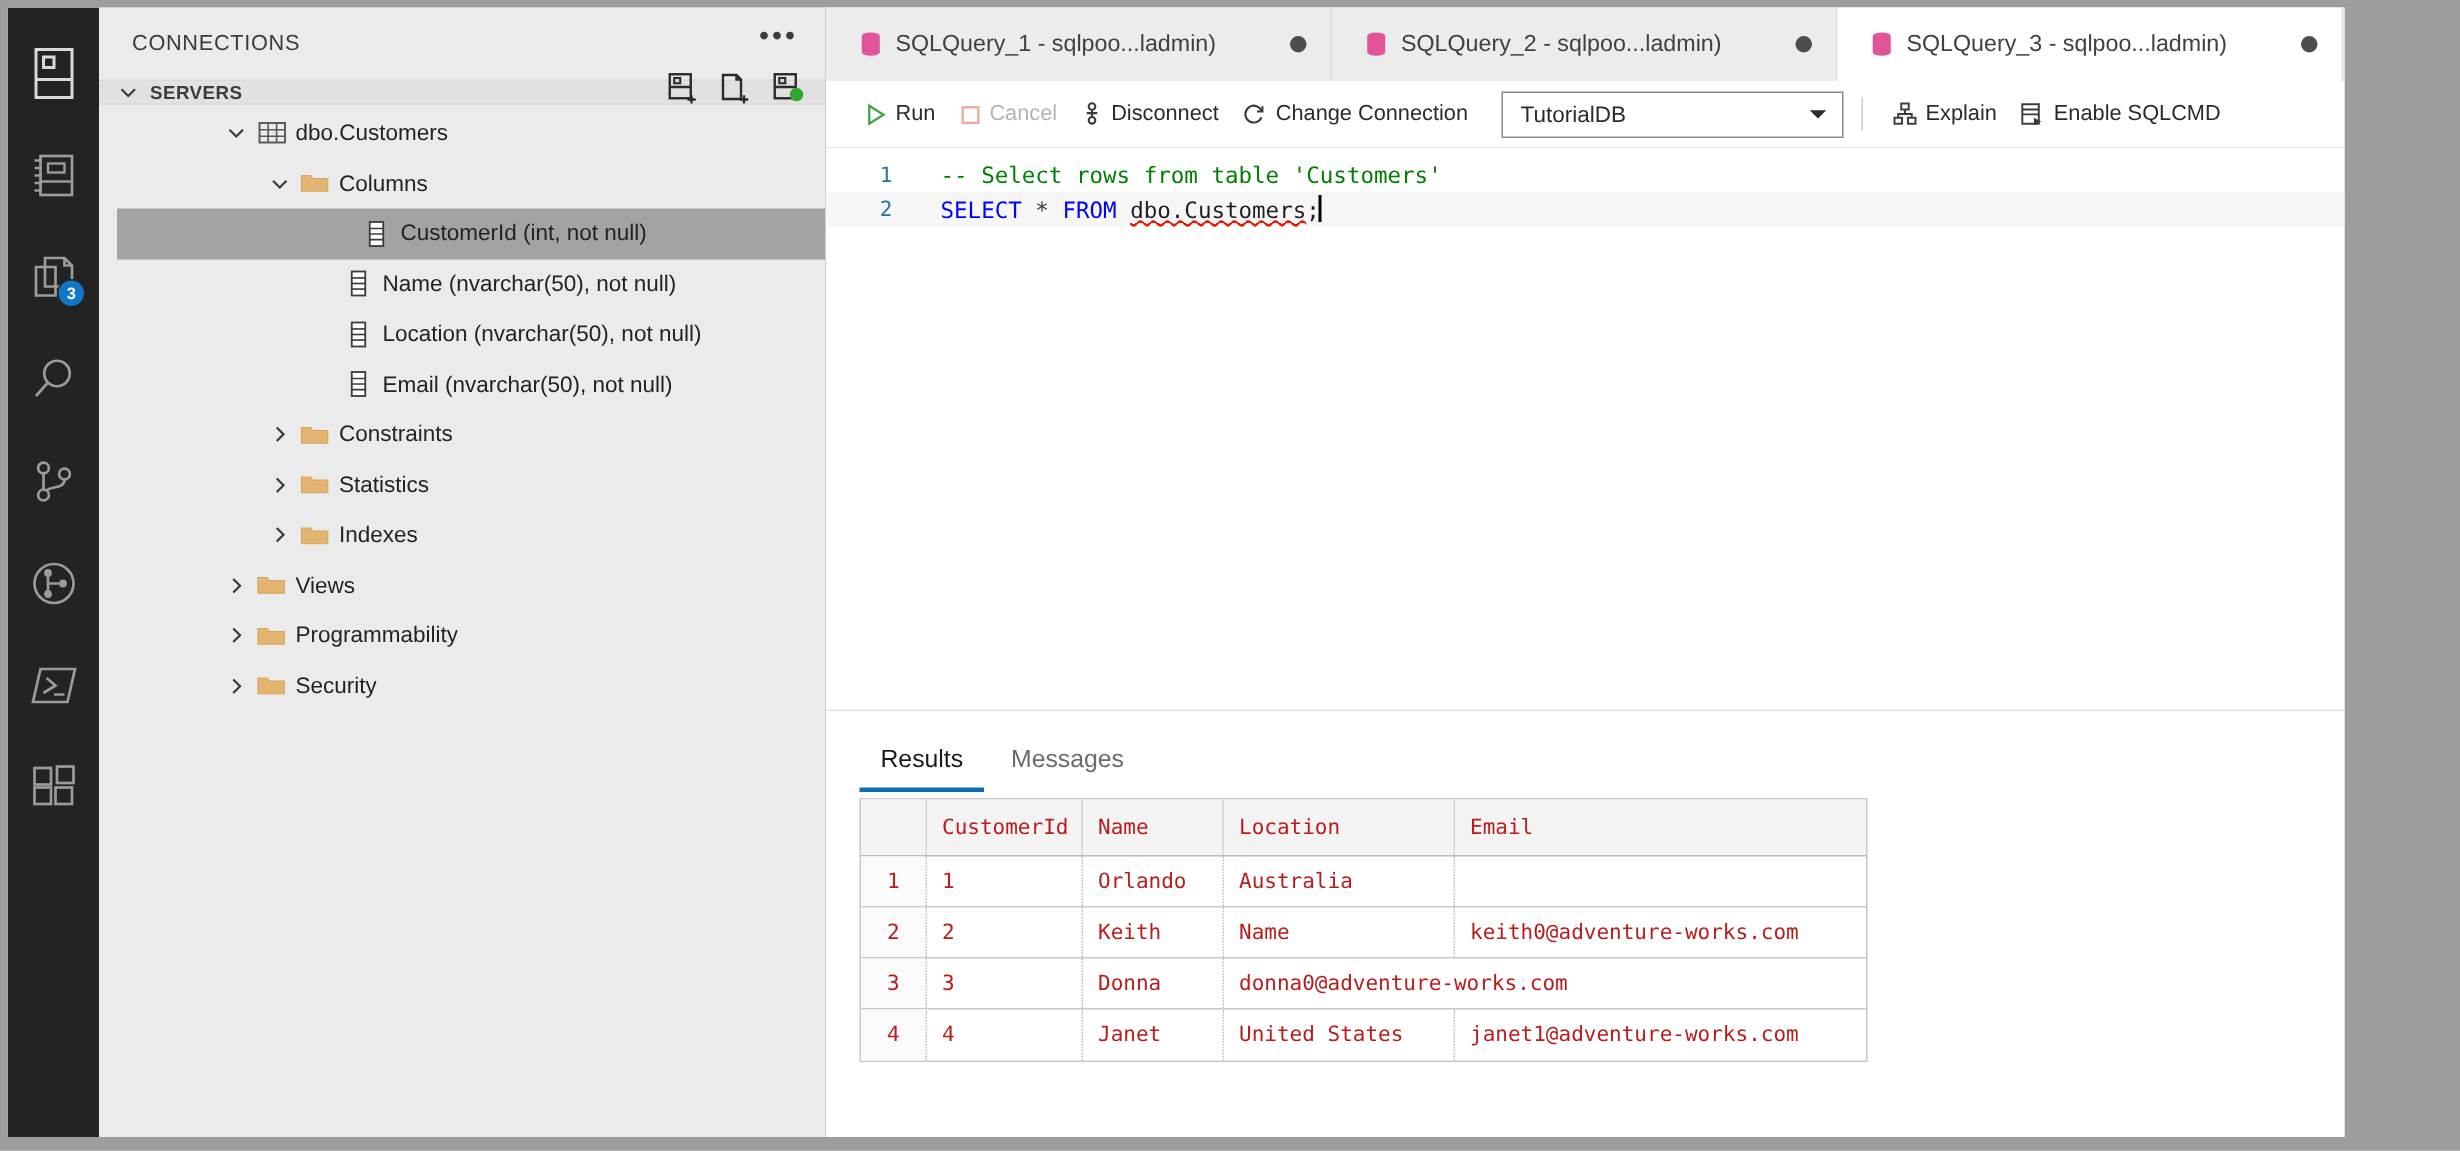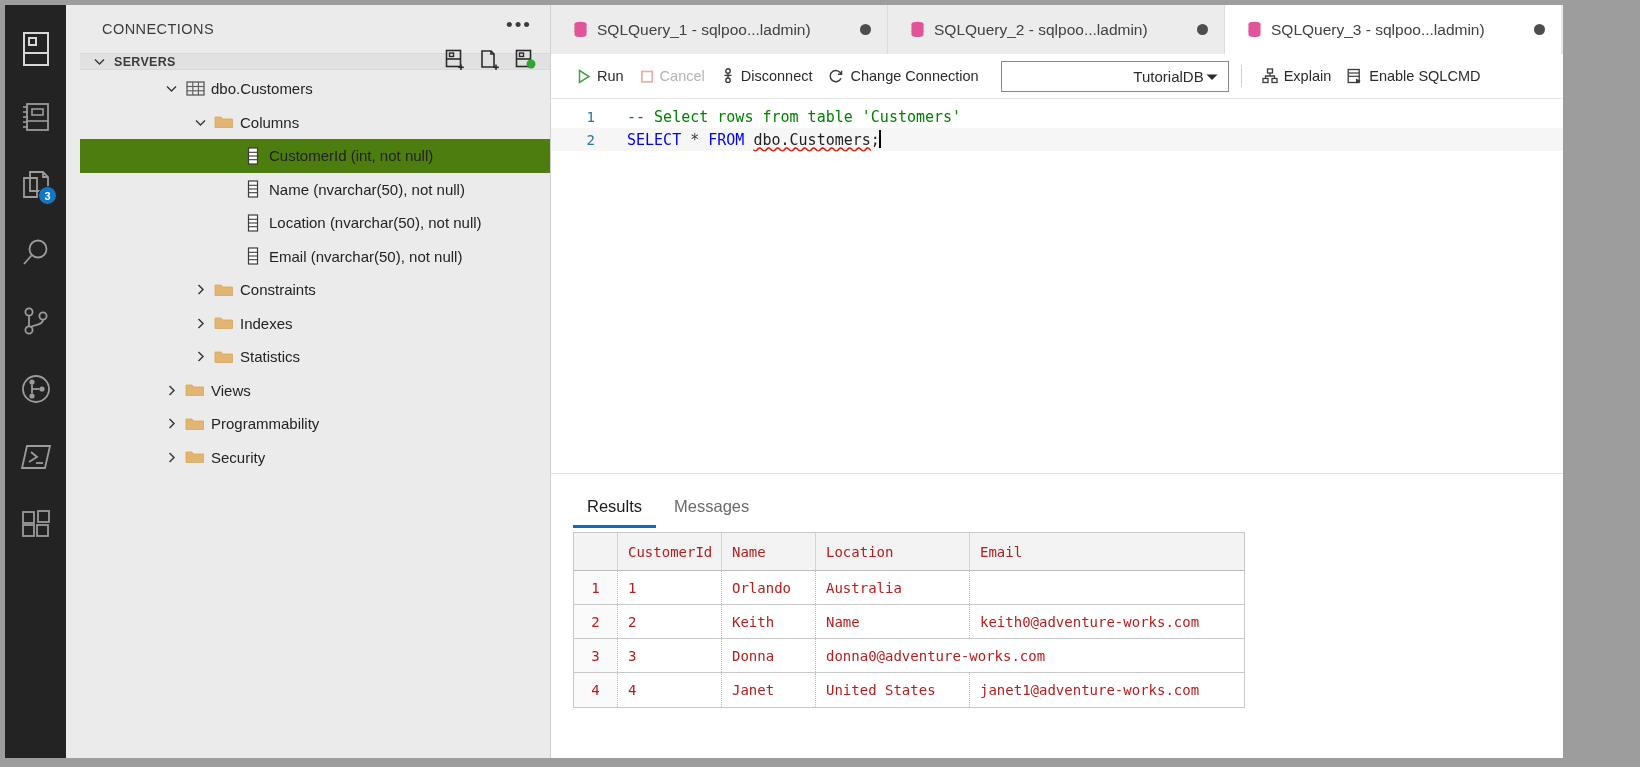--- a/index.html
+++ b/index.html
@@ -47,21 +47,20 @@
     border: 1.5px solid #232323;
   }
 
   
   #sidebar {
     width: 485px; height: 100%;
     background: #ebebeb;
     flex: 0 0 485px;
     display: flex; flex-direction: column;
     border-right: 1px solid #d0d0d0;
-    padding-left: 14px;
   }
   #sidebar-header {
     height: 48px;
     display: flex; align-items: center;
     padding: 0 18px 0 22px;
     font-size: 14.5px;
     letter-spacing: 0.45px;
     color: #3c3c3c;
   }
   #sidebar-title { flex: 1; }
@@ -87,21 +86,21 @@
 
   #tree { flex: 1; overflow: hidden; padding-top: 2px; }
   .tree-row {
     height: 33.5px;
     display: flex; align-items: center;
     font-size: 15px;
     color: #232323;
     cursor: pointer;
     white-space: nowrap;
   }
-  .tree-row.selected { background: #4d7c0f; }
+  .tree-row.selected { background: #a3a3a3; margin-left: 12px; }
   .twisty {
     width: 22px; flex: 0 0 22px;
     display: flex; align-items: center; justify-content: center;
   }
   .twisty svg { display: block; }
   .tree-icon {
     width: 26px; flex: 0 0 26px;
     display: flex; align-items: center; justify-content: center;
     margin-right: 3px;
   }
@@ -167,21 +166,20 @@
   #db-select {
     width: 228px; height: 31px;
     border: 1px solid #8a8a8a;
     background: #fff;
     display: flex; align-items: center;
     padding: 0 8px 0 12px;
     margin-left: 14px;
     font-size: 15px;
     color: #2b2b2b;
     cursor: pointer;
-    text-align: right;
   }
   #db-select-value { flex: 1; }
 
   #code {
     flex: 1;
     background: #ffffff;
     padding-top: 6px;
     font-family: "DejaVu Sans Mono", "Liberation Mono", monospace;
     font-size: 15px;
     overflow: hidden;
@@ -484,34 +482,34 @@
         <span class="twisty">
             <svg width="13" height="13" viewBox="0 0 13 13">
               <path d="M4.5 2 L9 6.5 L4.5 11" fill="none" stroke="#3c3c3c" stroke-width="1.5"></path>
             </svg>
           </span>
         <span class="tree-icon">
             <svg width="20" height="16" viewBox="0 0 20 16">
               <path d="M1 3 L7 3 L8.6 5 L18.5 5 L18.5 13.5 L1 13.5 Z" fill="#e3b572" stroke="#d7a659" stroke-width="0.8"></path>
             </svg>
           </span>
-        <span class="tree-label">Indexes</span>
+        <span class="tree-label">Statistics</span>
       </div>
       <div class="tree-row" style="padding-left:109px">
         <span class="twisty">
             <svg width="13" height="13" viewBox="0 0 13 13">
               <path d="M4.5 2 L9 6.5 L4.5 11" fill="none" stroke="#3c3c3c" stroke-width="1.5"></path>
             </svg>
           </span>
         <span class="tree-icon">
             <svg width="20" height="16" viewBox="0 0 20 16">
               <path d="M1 3 L7 3 L8.6 5 L18.5 5 L18.5 13.5 L1 13.5 Z" fill="#e3b572" stroke="#d7a659" stroke-width="0.8"></path>
             </svg>
           </span>
-        <span class="tree-label">Statistics</span>
+        <span class="tree-label">Indexes</span>
       </div>
 
       <div class="tree-row" style="padding-left:80px">
         <span class="twisty">
             <svg width="13" height="13" viewBox="0 0 13 13">
               <path d="M4.5 2 L9 6.5 L4.5 11" fill="none" stroke="#3c3c3c" stroke-width="1.5"></path>
             </svg>
           </span>
         <span class="tree-icon">
             <svg width="20" height="16" viewBox="0 0 20 16">

